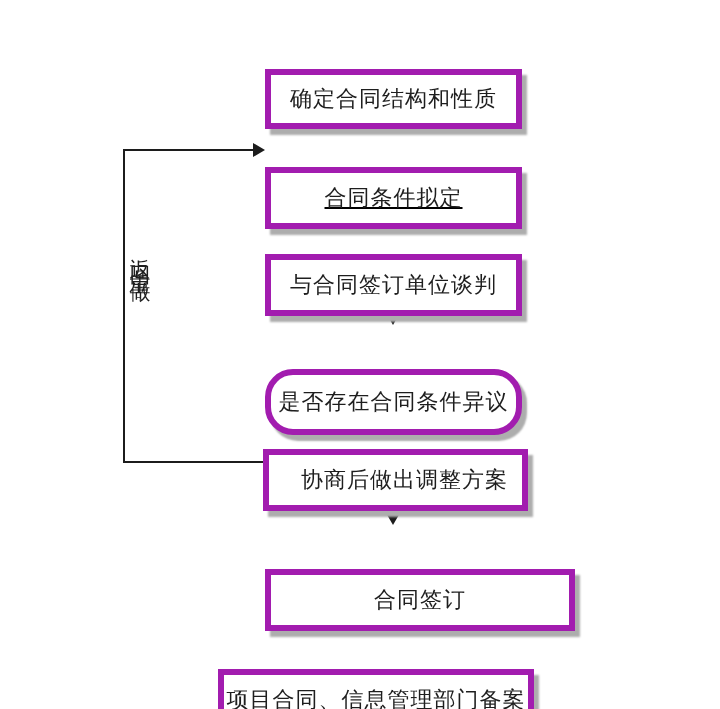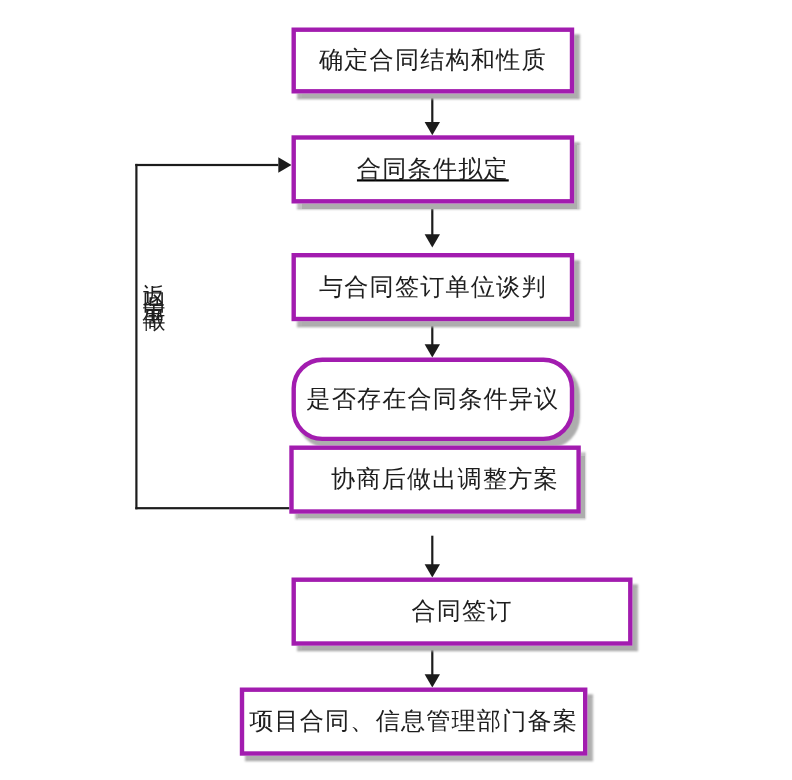--- a/index.html
+++ b/index.html
@@ -12,25 +12,26 @@
     width: 720px;
     height: 709px;
     background: #ffffff;
     font-family: "DejaVu Serif", "Liberation Serif", serif;
     overflow: hidden;
   }
   .node {
     position: absolute;
     box-sizing: border-box;
     background: #ffffff;
-    border: 4px solid #a21caf;
+    border: 6px solid #a21caf;
     box-shadow: 5px 6px 2px #adadad;
     display: flex;
     align-items: center;
     justify-content: center;
+    margin-top: 44px;
   }
   .node-label {
     font-size: 22px;
     color: #1e1e1e;
     letter-spacing: 1px;
     white-space: nowrap;
   }
   .vline {
     position: absolute;
     width: 2px;
@@ -97,25 +98,25 @@
   <div class="arrow-down" style="left:386px; top:613px;"></div>
 
   <div class="node" style="left:265px; top:25px;  width:257px; height:60px;">
     <span class="node-label">确定合同结构和性质</span>
   </div>
 
   <div class="node" style="left:265px; top:123px; width:257px; height:62px;text-decoration:underline;">
     <span class="node-label">合同条件拟定</span>
   </div>
 
-  <div class="node" style="left:265px; top:230px; width:257px; height:62px;">
+  <div class="node" style="left:265px; top:210px; width:257px; height:62px;">
     <span class="node-label">与合同签订单位谈判</span>
   </div>
 
-  <div class="node" style="left:265px; top:325px; width:257px; height:76px;border-radius:28px;">
+  <div class="node" style="left:265px; top:325px; width:257px; height:66px;border-radius:28px;">
     <span class="node-label">是否存在合同条件异议</span>
   </div>
 
   <div class="node" style="left:263px; top:405px; width:265px; height:62px;padding-left:18px;">
     <span class="node-label">协商后做出调整方案</span>
   </div>
 
   <div class="node" style="left:265px; top:525px; width:310px; height:62px;">
     <span class="node-label">合同签订</span>
   </div>

